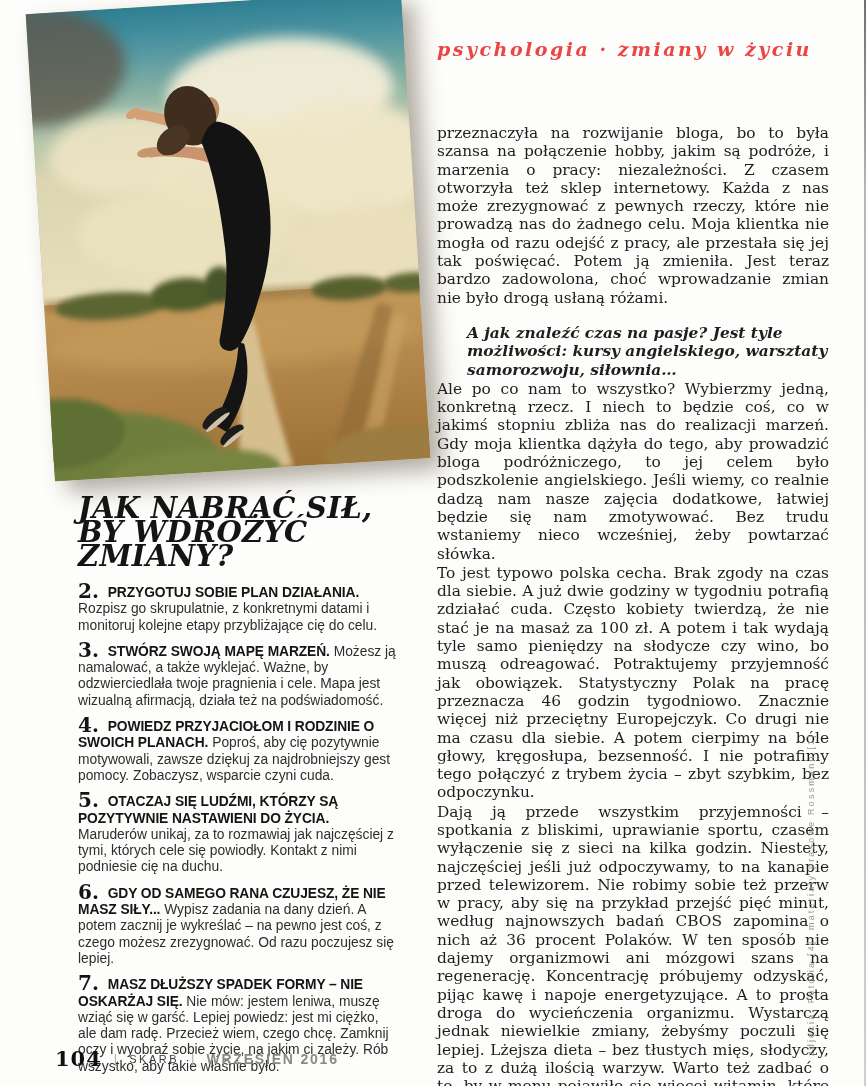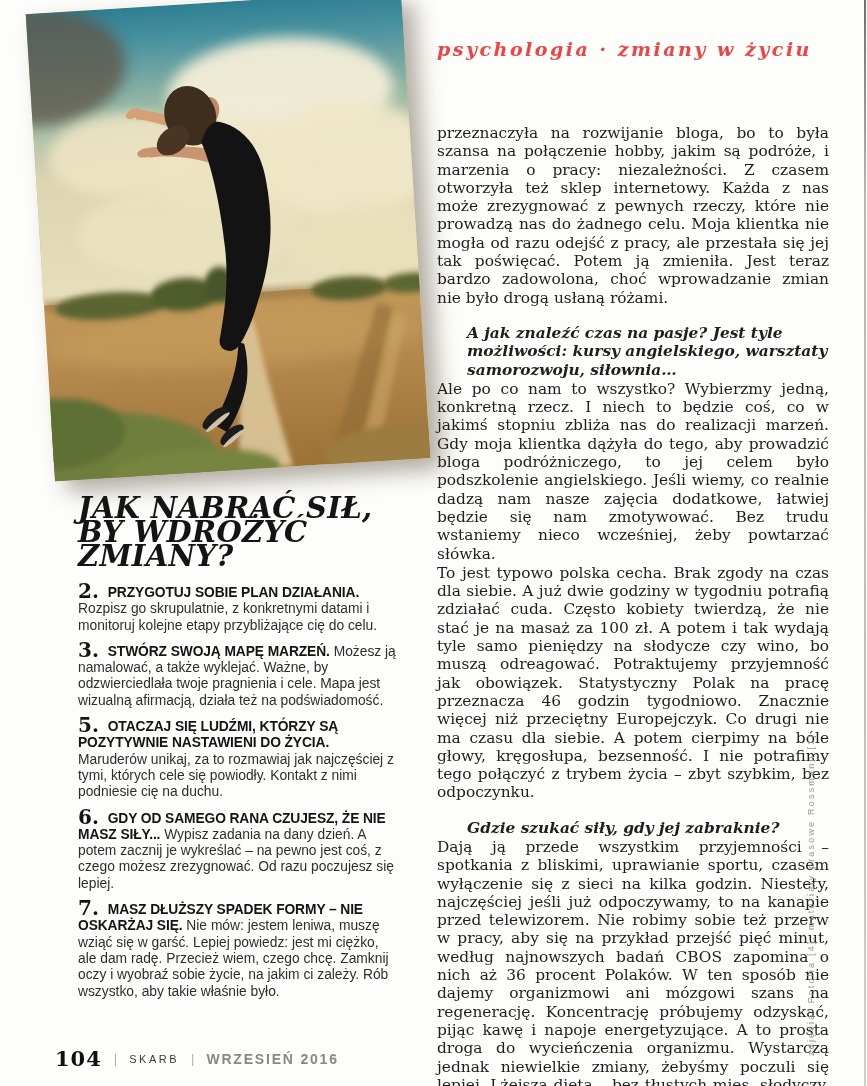--- a/index.html
+++ b/index.html
@@ -187,20 +187,25 @@
     <span class="step-num">2.</span>
     <span class="step-lead">PRZYGOTUJ SOBIE PLAN DZIAŁANIA.</span>
     <span class="step-body">Rozpisz go skrupulatnie, z konkretnymi datami i monitoruj kolejne etapy przybliżające cię do celu.</span>
   </p>
   <p class="step">
     <span class="step-num">3.</span>
     <span class="step-lead">STWÓRZ SWOJĄ MAPĘ MARZEŃ.</span>
     <span class="step-body">Możesz ją namalować, a także wyklejać. Ważne, by odzwierciedlała twoje pragnienia i cele. Mapa jest wizualną afirmacją, działa też na podświadomość.</span>
   </p>
   <p class="step">
+    <span class="step-num">4.</span>
+    <span class="step-lead">POWIEDZ PRZYJACIOŁOM I RODZINIE O SWOICH PLANACH.</span>
+    <span class="step-body">Poproś, aby cię pozytywnie motywowali, zawsze dziękuj za najdrobniejszy gest pomocy. Zobaczysz, wsparcie czyni cuda.</span>
+  </p>
+  <p class="step">
     <span class="step-num">5.</span>
     <span class="step-lead">OTACZAJ SIĘ LUDŹMI, KTÓRZY SĄ POZYTYWNIE NASTAWIENI DO ŻYCIA.</span>
     <span class="step-body">Maruderów unikaj, za to rozmawiaj jak najczęściej z tymi, których cele się powiodły. Kontakt z nimi podniesie cię na duchu.</span>
   </p>
   <p class="step">
     <span class="step-num">6.</span>
     <span class="step-lead">GDY OD SAMEGO RANA CZUJESZ, ŻE NIE MASZ SIŁY...</span>
     <span class="step-body">Wypisz zadania na dany dzień. A potem zacznij je wykreślać – na pewno jest coś, z czego możesz zrezygnować. Od razu poczujesz się lepiej.</span>
   </p>
   <p class="step">
@@ -211,21 +216,20 @@
 </div>
 
 <div class="article">
   <p>przeznaczyła na rozwijanie bloga, bo to była szansa na połączenie hobby, jakim są podróże, i marzenia o pracy: niezależności. Z czasem otworzyła też sklep internetowy. Każda z nas może zrezygnować z pewnych rzeczy, które nie prowadzą nas do żadnego celu. Moja klientka nie mogła od razu odejść z pracy, ale przestała się jej tak poświęcać. Potem ją zmieniła. Jest teraz bardzo zadowolona, choć wprowadzanie zmian nie było drogą usłaną różami.</p>
 
   <p class="question">A jak znaleźć czas na pasje? Jest tyle możliwości: kursy angielskiego, warsztaty samorozwoju, siłownia…</p>
   <p class="answer">Ale po co nam to wszystko? Wybierzmy jedną, konkretną rzecz. I niech to będzie coś, co w jakimś stopniu zbliża nas do realizacji marzeń. Gdy moja klientka dążyła do tego, aby prowadzić bloga podróżniczego, to jej celem było podszkolenie angielskiego. Jeśli wiemy, co realnie dadzą nam nasze zajęcia dodatkowe, łatwiej będzie się nam zmotywować. Bez trudu wstaniemy nieco wcześniej, żeby powtarzać słówka.</p>
 
   <p class="answer">To jest typowo polska cecha. Brak zgody na czas dla siebie. A już dwie godziny w tygodniu potrafią zdziałać cuda. Często kobiety twierdzą, że nie stać je na masaż za 100 zł. A potem i tak wydają tyle samo pieniędzy na słodycze czy wino, bo muszą odreagować. Potraktujemy przyjemność jak obowiązek. Statystyczny Polak na pracę przeznacza 46 godzin tygodniowo. Znacznie więcej niż przeciętny Europejczyk. Co drugi nie ma czasu dla siebie. A potem cierpimy na bóle głowy, kręgosłupa, bezsenność. I nie potrafimy tego połączyć z trybem życia – zbyt szybkim, bez odpoczynku.</p>
 
-  <p class="question">Gdzie szukać siły, gdy jej zabraknie?</p>
   <p class="answer">
     <span>Dają ją przede wszystkim przyjemności – spotkania z bliskimi, uprawianie sportu, czasem wyłączenie się z sieci na kilka godzin. Niestety, najczęściej jeśli już odpoczywamy, to na kanapie przed telewizorem. Nie robimy sobie też przerw w pracy, aby się na przykład przejść pięć minut, według najnowszych badań CBOS zapomina o nich aż 36 procent Polaków. W ten sposób nie dajemy organizmowi ani mózgowi szans na regenerację. Koncentrację próbujemy odzyskać, pijąc kawę i napoje energetyzujące. A to prosta droga do wycieńczenia organizmu. Wystarczą jednak niewielkie zmiany, żebyśmy poczuli się lepiej. Lżejsza dieta – bez tłustych mięs, słodyczy, za to z dużą ilością warzyw. Warto też zadbać o to, by w menu pojawiło się więcej witamin, które wzmacniają organizm. No i najważniejszy jest cel – coś, co nakręca, dodaje mocy. Wtedy nie będziesz odliczać dni do kolejnego urlopu, tylko działać, abyś była coraz bardziej zadowolona ze swojego życia. Nie da się spełniać doskonale wszystkich ról. Dlatego ustal swój priorytet, a resztę traktuj ulgowo. To jedyna szansa na szczęście, harmonię i brak wypalenia.</span>
     
   </p>
 </div>
 
 <div class="credit">zdjęcia: Fotolia [4], materiały prasowe Rossmann [1]</div>
 
 <div class="footer">
   <span class="page-num">104</span>

